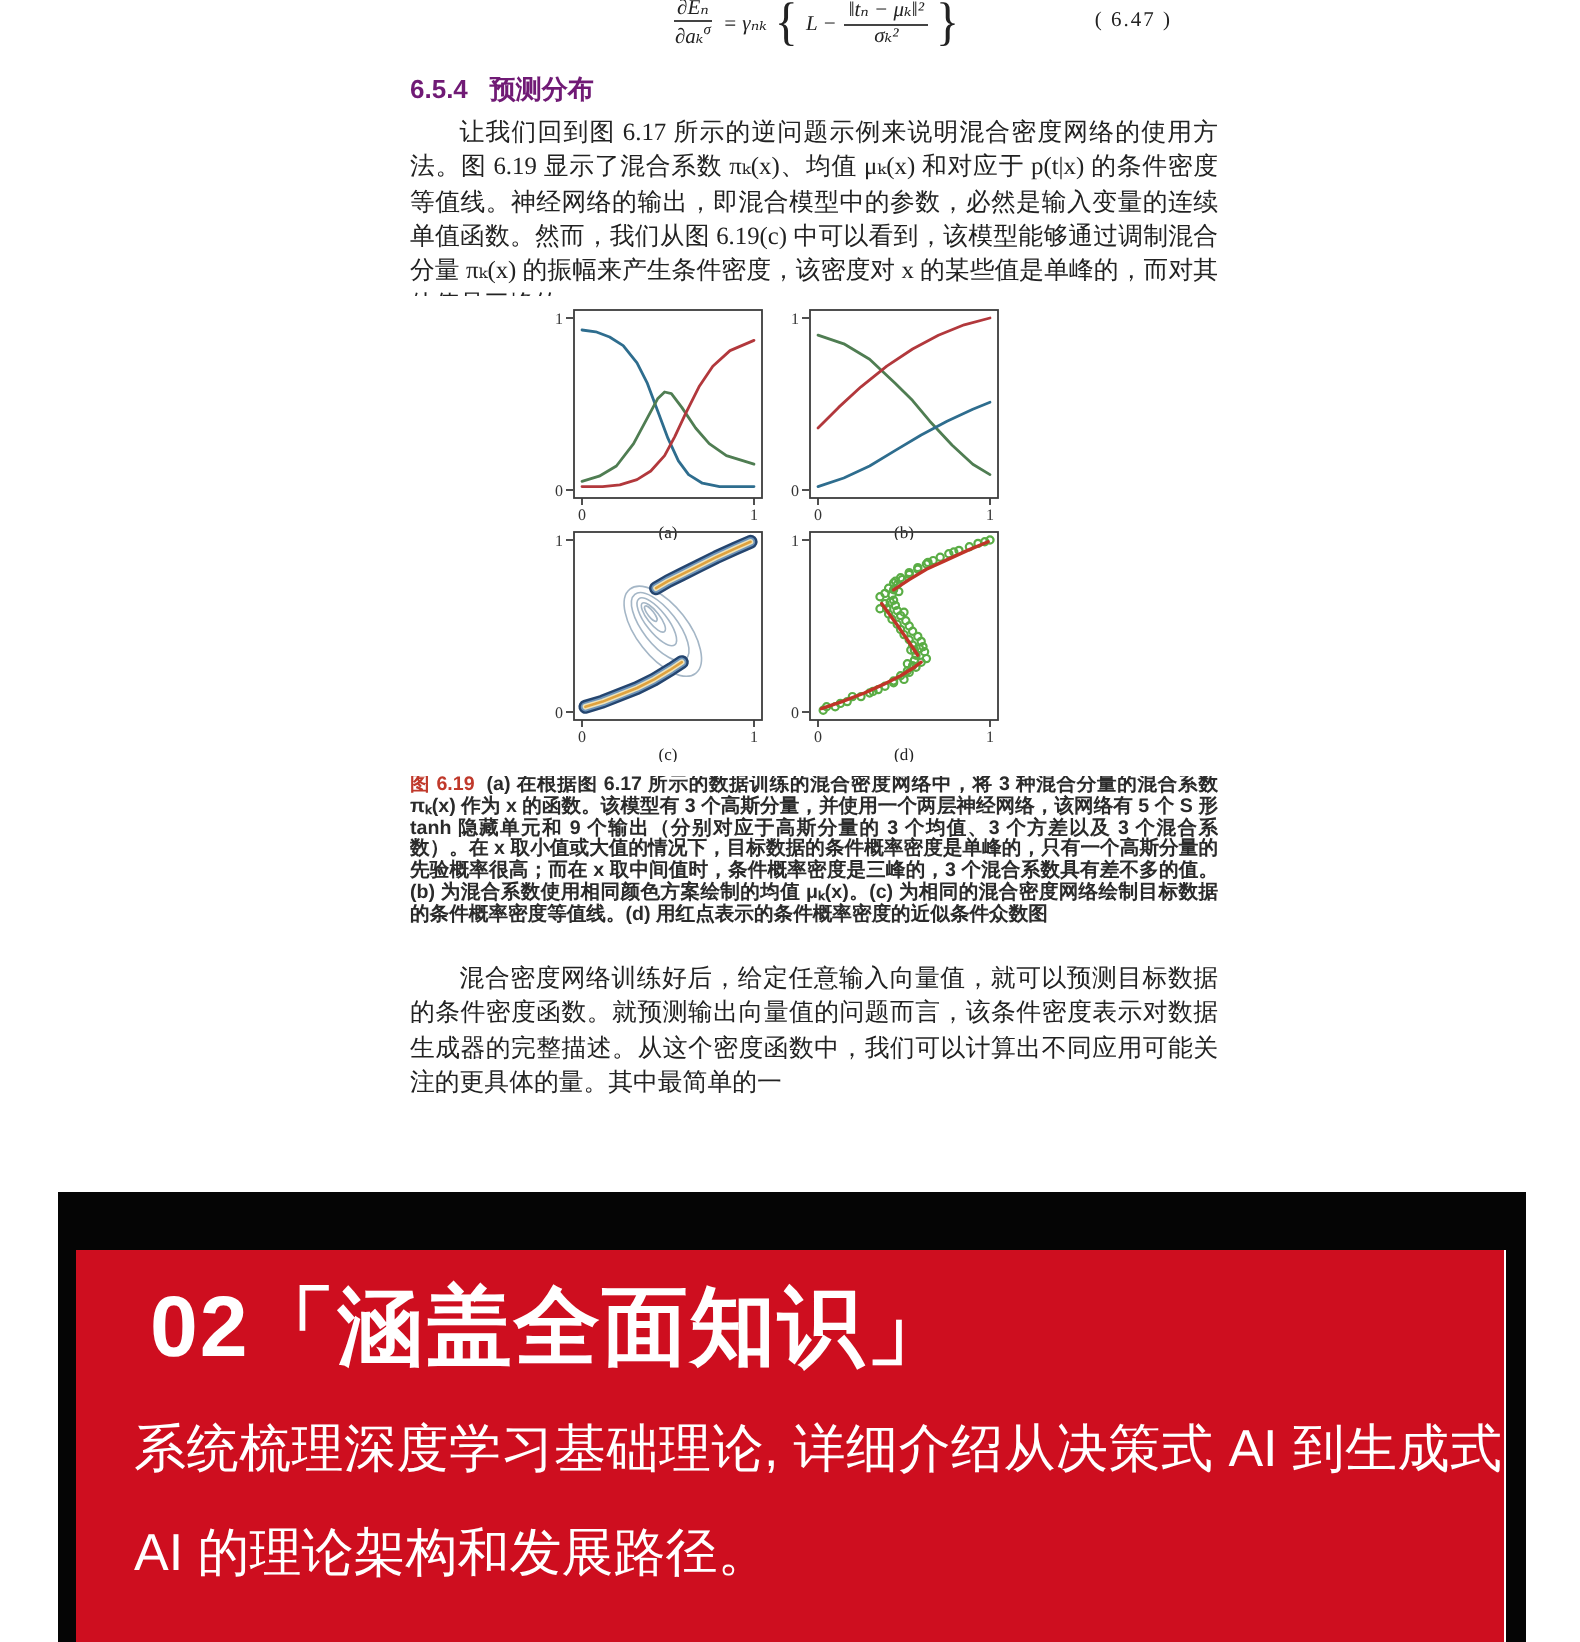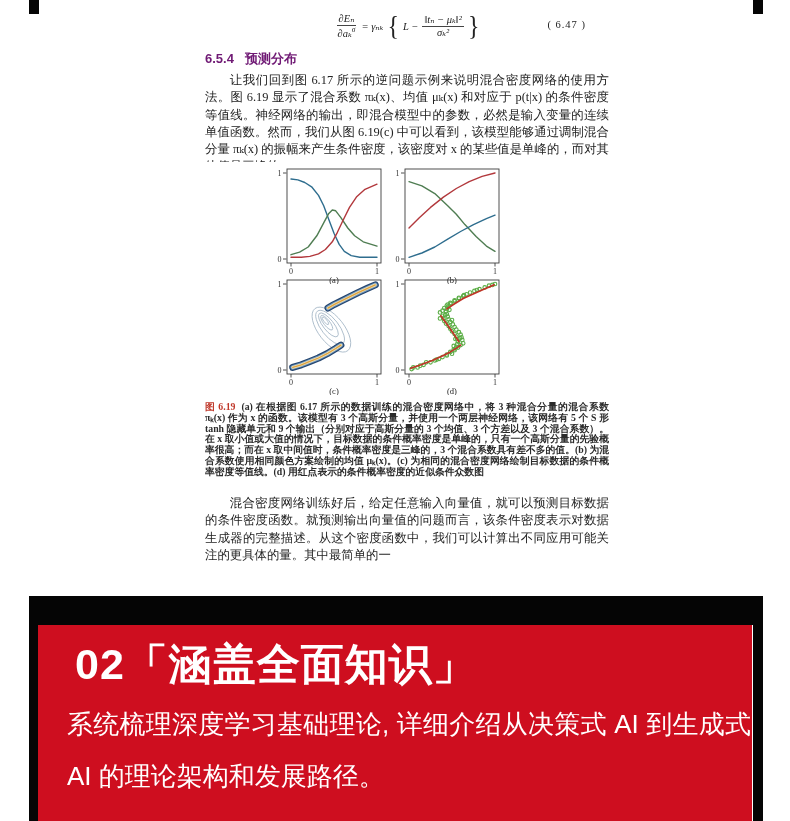--- a/index.html
+++ b/index.html
@@ -5,21 +5,21 @@
   html,body{margin:0;padding:0;background:#ffffff;}
   .sheet{position:relative;width:790px;height:821px;background:#ffffff;overflow:hidden;
          font-family:"Liberation Serif","DejaVu Serif",serif;}
   
   .bar{position:absolute;top:0;width:10px;height:821px;background:#050505;}
   .bar-left{left:29px;}
   .bar-right{left:753px;}
   .sep-band{position:absolute;left:29px;top:596px;width:734px;height:29px;background:#050505;}
 
   
-  .book-page{position:absolute;left:0;top:14px;width:790px;height:596px;background:#ffffff;color:#1f1f1f;}
+  .book-page{position:absolute;left:0;top:0;width:790px;height:596px;background:#ffffff;color:#1f1f1f;}
 
   .equation{position:absolute;left:205px;top:-8px;width:405px;height:40px;
             display:flex;align-items:center;justify-content:center;gap:4px;
             font-size:10.5px;font-style:italic;color:#222;}
   .frac{display:inline-flex;flex-direction:column;align-items:center;line-height:1.1;}
   .frac .fr-num{border-bottom:0.8px solid #444;padding:0 2px;}
   .frac .fr-den{padding:0 2px;font-style:italic;}
   .brace{font-size:24px;font-weight:300;font-style:normal;transform:scaleY(1.1);line-height:1;}
   .eq-tag{position:absolute;right:24px;top:13px;font-style:normal;font-size:10.5px;color:#222;letter-spacing:1px;}
   sup,sub{font-size:7.5px;}
@@ -34,21 +34,21 @@
   .para1{top:58px;height:90px;overflow:hidden;}
   .para2{top:481px;height:70px;overflow:hidden;}
 
   .figure-grid{position:absolute;left:271px;top:152px;width:246px;
                display:flex;flex-wrap:wrap;gap:-2px 4px;}
   .plot{width:118px;height:118px;}
   .figure-grid .plot:nth-child(n+3){margin-top:-7px;}
   .plot svg text{font-family:"Liberation Serif","DejaVu Serif",serif;}
 
   .caption{position:absolute;left:205px;top:388px;width:404px;height:92px;margin:0;overflow:hidden;
-           font-family:Liberation Serif, serif;
+           font-family:Liberation Sans, sans-serif;
            font-size:9.8px;line-height:10.8px;font-weight:700;color:#2b2b2b;text-align:justify;}
   .caption .fig-label{color:#c0392b;margin-right:6px;}
 
   
   .red-banner{position:absolute;left:38px;top:625px;width:714px;height:200px;background:#ce0e1f;
               color:#ffffff;font-family:"Liberation Sans","DejaVu Sans",sans-serif;overflow:hidden;}
   .red-banner h1{margin:0;padding:16px 0 0 37px;font-size:43px;font-weight:800;letter-spacing:1px;line-height:1.1;}
   .red-banner p{margin:10px 0 0 29px;width:684px;font-size:26px;line-height:52px;text-align:justify;font-weight:500;}
 
   

